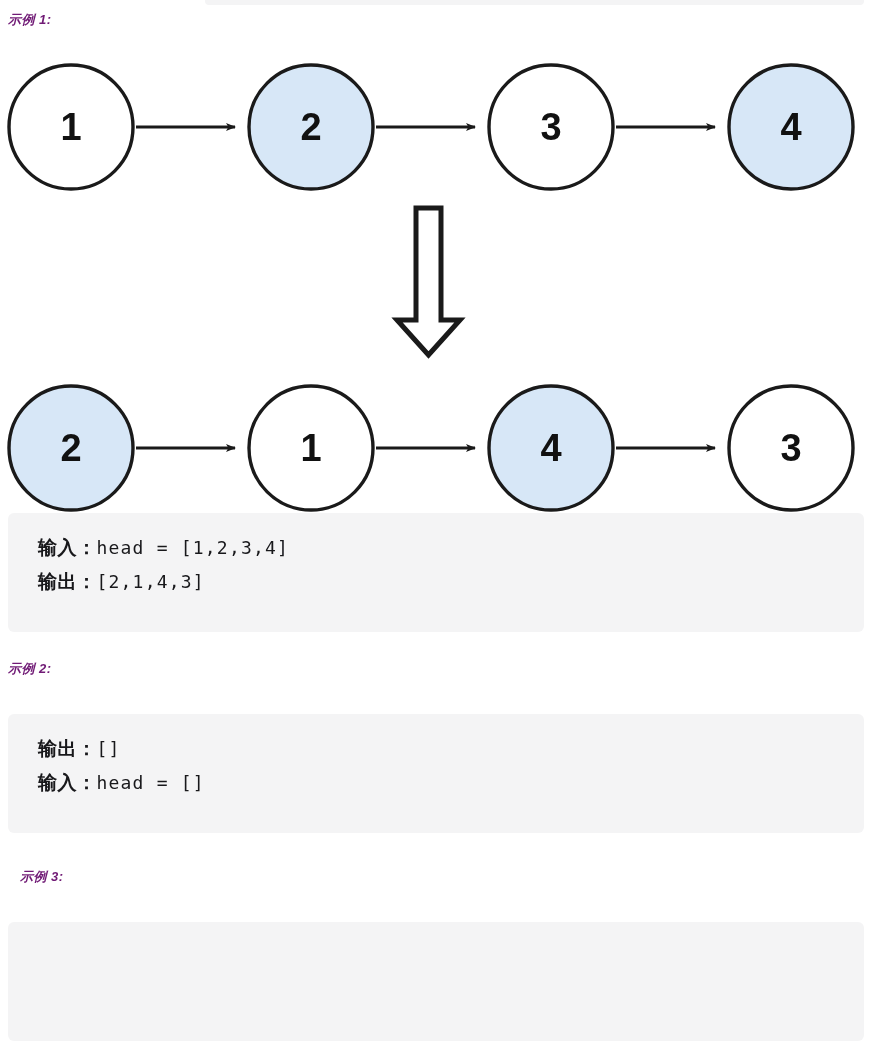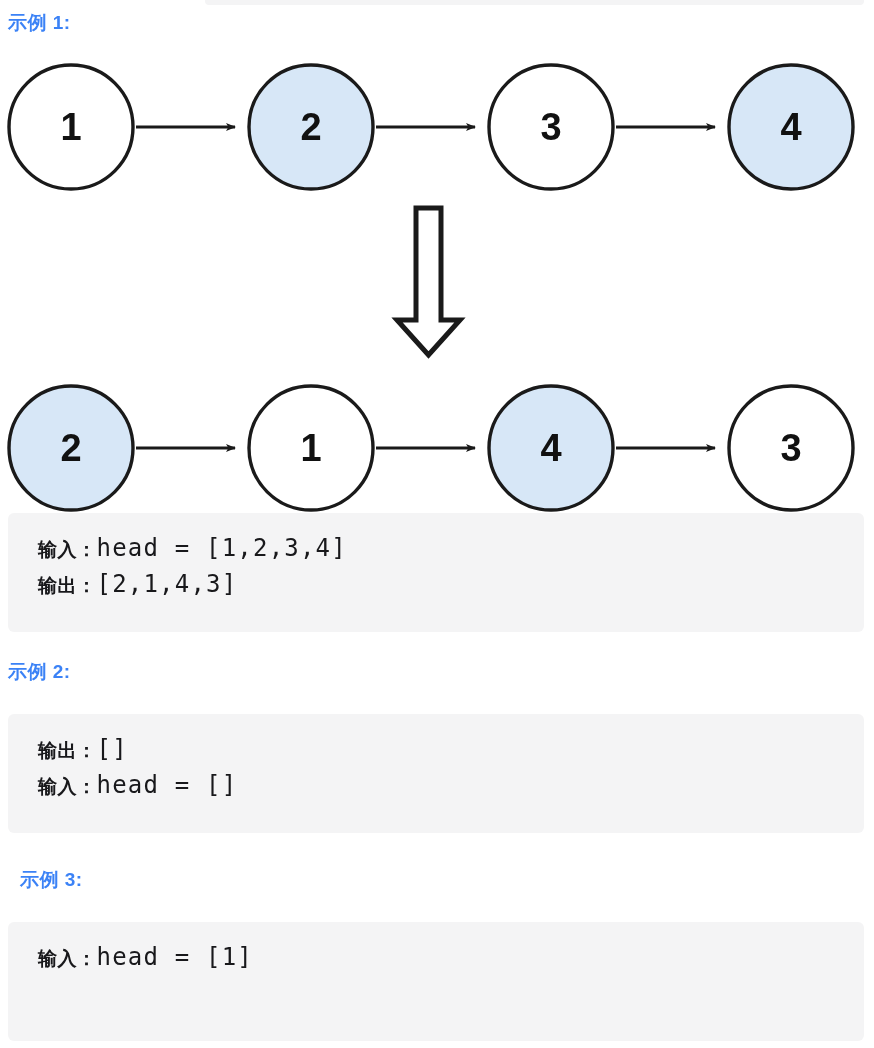--- a/index.html
+++ b/index.html
@@ -29,25 +29,26 @@
   }
 
   .page {
     position: absolute;
     left: 0;
     top: 0;
     width: 874px;
   }
 
   .example-heading {
-    font-size: 19px;
+    font-size: 13px;
     font-weight: 700;
-    color: #3b82f6;
+    color: #701a75;
     letter-spacing: 0.5px;
     line-height: 1;
+    font-style: italic;
   }
 
   
   .figure {
     position: relative;
     width: 874px;
   }
   .figure svg {
     display: block;
   }
@@ -69,21 +70,21 @@
   .code-label {
     font-family: Liberation Sans, sans-serif;
     font-weight: 700;
     color: #18181b;
     letter-spacing: 0.5px;
   }
   .code-value {
     font-family: "DejaVu Sans Mono", "Liberation Mono", monospace;
     font-weight: 400;
     color: #18181b;
-    font-size: 24px;
+    font-size: 18px;
     letter-spacing: 1.2px;
   }
 </style>
 </head>
 <body>
 
 <div class="top-strip"></div>
 
 <div class="page">
 
@@ -157,16 +158,15 @@
   <div style="position:absolute; left:8px; top:662px;" class="example-heading">示例 2:</div>
 
   <div class="code-block" style="position:absolute; left:8px; top:714px; width:856px; height:119px;">
     <span class="code-line"><span class="code-label">输出：</span><span class="code-value">[]</span></span>
     <span class="code-line"><span class="code-label">输入：</span><span class="code-value">head = []</span></span>
   </div>
 
   <div style="position:absolute; left:20px; top:870px;" class="example-heading">示例 3:</div>
 
   <div class="code-block" style="position:absolute; left:8px; top:922px; width:856px; height:119px;">
-    <span class="code-line"><span class="code-label">输入：</span><span class="code-value">head = [1]</span></span>
   </div>
 
 </div>
 
 </body></html>

